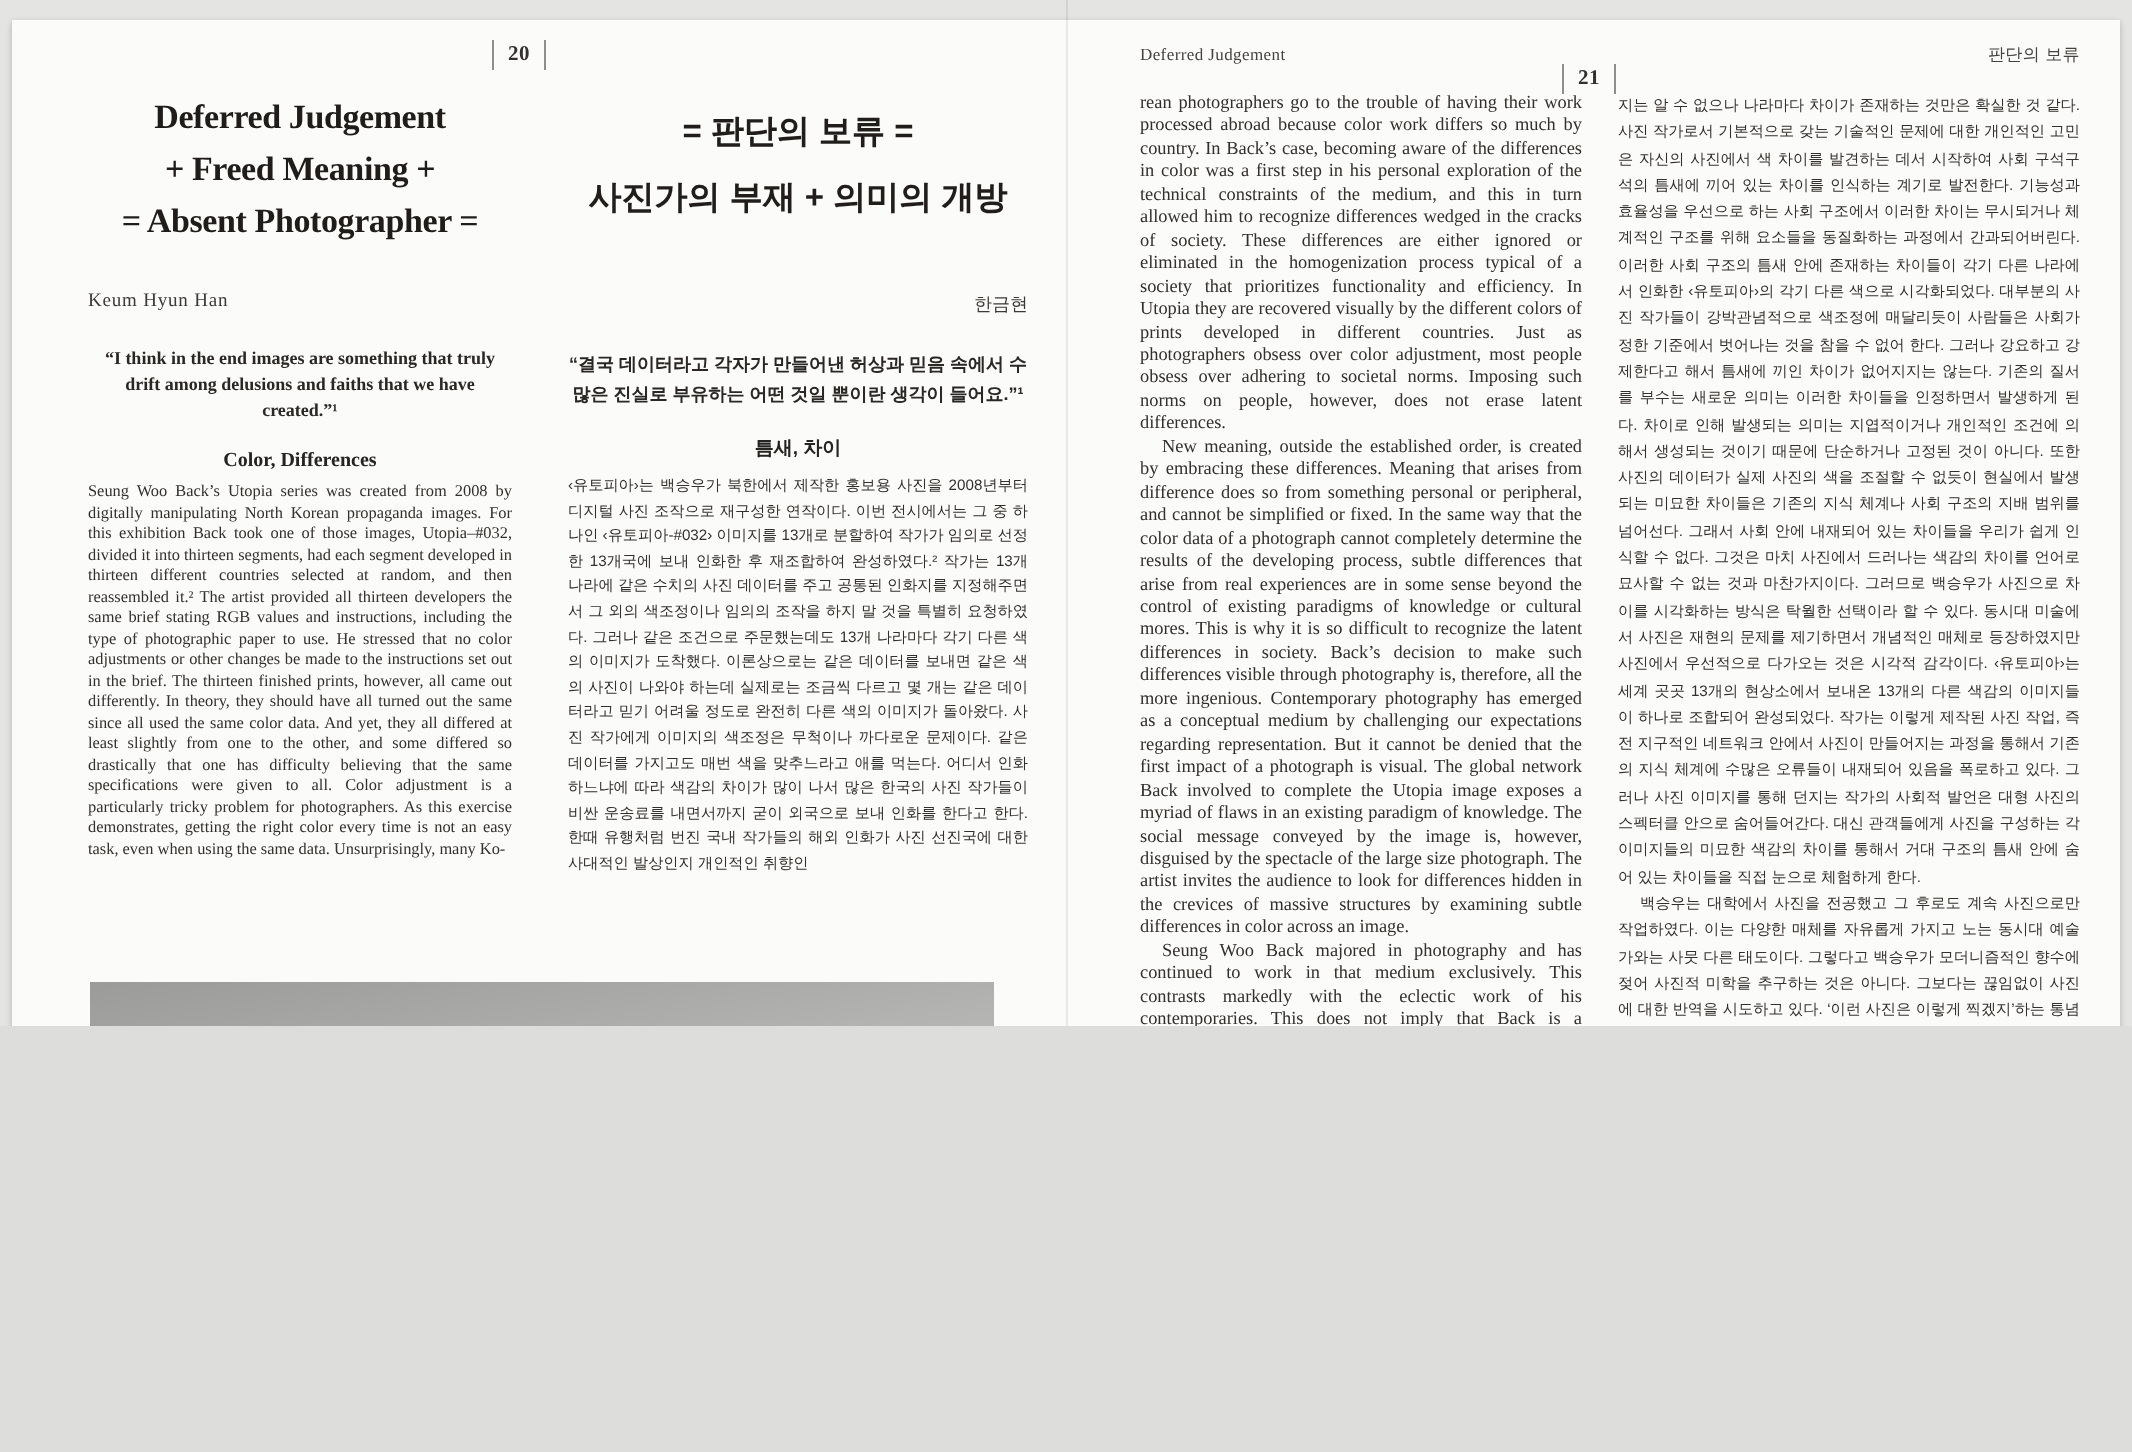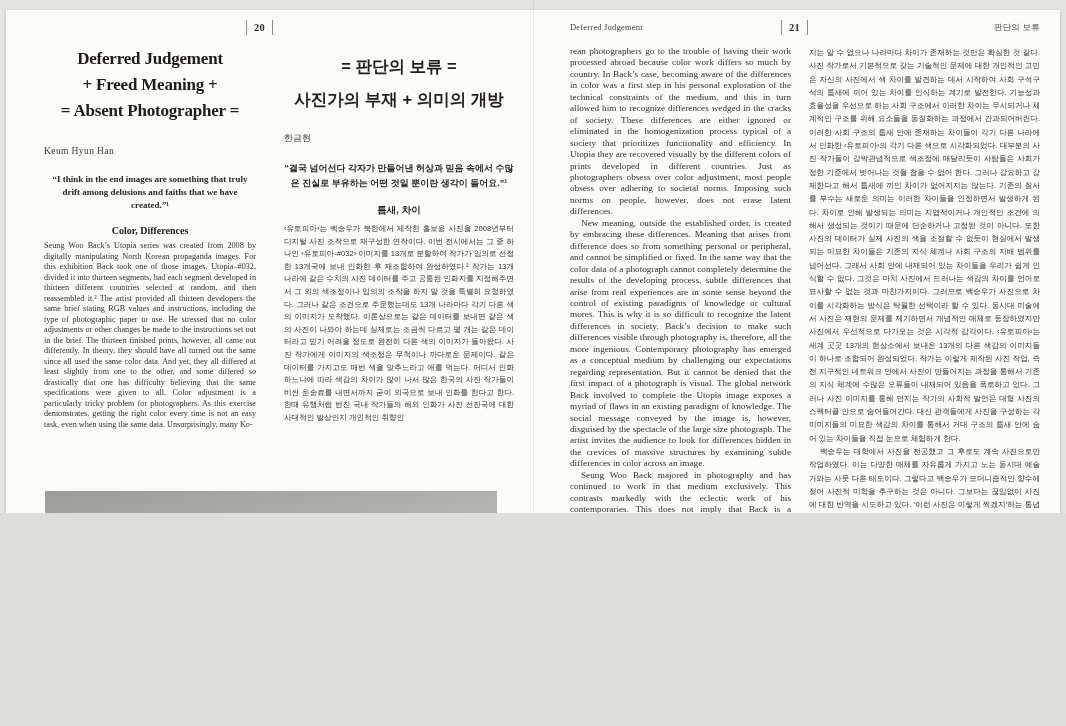--- a/index.html
+++ b/index.html
@@ -18,21 +18,21 @@
   
   #col-en-left{position:absolute;left:44px;top:46px;width:212px;}
   .title-en{font-weight:bold;font-size:17px;line-height:26px;text-align:center;color:#1f1c1a;letter-spacing:-.2px;}
   .author{margin-top:22px;text-align:left;font-size:9.5px;color:#3c3936;letter-spacing:.4px;}
   .quote{margin-top:17px;text-align:center;font-weight:bold;font-size:9px;line-height:13px;color:#2a2724;padding:0 5px;}
   .sechead{margin-top:13px;text-align:center;font-weight:bold;font-size:10px;color:#262320;}
   .body-en{margin-top:5px;font-size:8.2px;line-height:10.5px;text-align:justify;color:#332f2c;max-height:238px;overflow:hidden;}
   
   #col-ko-left{position:absolute;left:284px;top:46px;width:230px;font-family:"Liberation Sans","DejaVu Sans",sans-serif;}
   .title-ko{font-weight:bold;font-size:16.5px;line-height:33px;text-align:center;color:#201d1b;margin-top:4px;}
-  .author-ko{margin-top:16px;text-align:left;font-size:9px;color:#3c3936;}
+  .author-ko{margin-top:30px;text-align:right;font-size:9px;color:#3c3936;}
   .quote-ko{margin-top:16px;text-align:center;font-weight:bold;font-size:9px;line-height:15px;color:#2a2724;}
   .sechead-ko{margin-top:13px;text-align:center;font-weight:bold;font-size:9.5px;color:#262320;}
   .body-ko{margin-top:6px;font-size:7.6px;line-height:12.6px;text-align:justify;color:#332f2c;max-height:238px;overflow:hidden;}
   
   #col-en-right{position:absolute;left:570px;top:46px;width:221px;font-size:9.2px;line-height:11.45px;
                 text-align:justify;color:#332f2c;max-height:650px;overflow:hidden;}
   #col-en-right p,#col-ko-right p{margin:0;}
   .indent{text-indent:11px;}
   #col-ko-right{position:absolute;left:809px;top:46px;width:231px;font-family:"Liberation Sans","DejaVu Sans",sans-serif;
                 font-size:7.6px;line-height:13.3px;text-align:justify;color:#332f2c;max-height:650px;overflow:hidden;}
@@ -72,21 +72,21 @@
     <div class="sechead">Color, Differences</div>
     <div class="body-en">Seung Woo Back’s Utopia series was created from 2008 by digitally manipulating North Korean propaganda images. For this exhibition Back took one of those images, Utopia–#032, divided it into thirteen segments, had each segment developed in thirteen different countries selected at random, and then reassembled it.² The artist provided all thirteen developers the same brief stating RGB values and instructions, including the type of photographic paper to use. He stressed that no color adjustments or other changes be made to the instructions set out in the brief. The thirteen finished prints, however, all came out differently. In theory, they should have all turned out the same since all used the same color data. And yet, they all differed at least slightly from one to the other, and some differed so drastically that one has difficulty believing that the same specifications were given to all. Color adjustment is a particularly tricky problem for photographers. As this exercise demonstrates, getting the right color every time is not an easy task, even when using the same data. Unsurprisingly, many Ko-</div>
   </div>
 
   <div id="col-ko-left">
     <div class="title-ko">
       <div>= 판단의 보류 =</div>
       <div>사진가의 부재 + 의미의 개방</div>
     </div>
     <div class="author-ko">한금현</div>
-    <div class="quote-ko">“결국 넘어선다 각자가 만들어낸 허상과 믿음 속에서 수많은 진실로 부유하는 어떤 것일 뿐이란 생각이 들어요.”¹</div>
+    <div class="quote-ko">“결국 데이터라고 각자가 만들어낸 허상과 믿음 속에서 수많은 진실로 부유하는 어떤 것일 뿐이란 생각이 들어요.”¹</div>
     <div class="sechead-ko">틈새, 차이</div>
     <div class="body-ko">‹유토피아›는 백승우가 북한에서 제작한 홍보용 사진을 2008년부터 디지털 사진 조작으로 재구성한 연작이다. 이번 전시에서는 그 중 하나인 ‹유토피아-#032› 이미지를 13개로 분할하여 작가가 임의로 선정한 13개국에 보내 인화한 후 재조합하여 완성하였다.² 작가는 13개 나라에 같은 수치의 사진 데이터를 주고 공통된 인화지를 지정해주면서 그 외의 색조정이나 임의의 조작을 하지 말 것을 특별히 요청하였다. 그러나 같은 조건으로 주문했는데도 13개 나라마다 각기 다른 색의 이미지가 도착했다. 이론상으로는 같은 데이터를 보내면 같은 색의 사진이 나와야 하는데 실제로는 조금씩 다르고 몇 개는 같은 데이터라고 믿기 어려울 정도로 완전히 다른 색의 이미지가 돌아왔다. 사진 작가에게 이미지의 색조정은 무척이나 까다로운 문제이다. 같은 데이터를 가지고도 매번 색을 맞추느라고 애를 먹는다. 어디서 인화하느냐에 따라 색감의 차이가 많이 나서 많은 한국의 사진 작가들이 비싼 운송료를 내면서까지 굳이 외국으로 보내 인화를 한다고 한다. 한때 유행처럼 번진 국내 작가들의 해외 인화가 사진 선진국에 대한 사대적인 발상인지 개인적인 취향인</div>
   </div>
 
   <div id="photo">
     <div class="ph sky"></div>
     <div class="ph win-rows" style="left:0;top:88px;width:26px;height:62px;background-color:#b2b2ae;"></div>
     <div class="ph win-rows" style="left:18px;top:84px;width:128px;height:64px;background-color:#dfdfdb;"></div>
     <div class="ph win-grid" style="left:62px;top:82px;width:56px;height:70px;background-color:#c6c6c2;"></div>
     <div class="ph win-rows" style="left:78px;top:100px;width:28px;height:50px;background-color:#d4d4d0;"></div>
@@ -102,21 +102,21 @@
     <div class="ph" style="left:428px;top:92px;width:24px;height:68px;background:#aeaeaa;"></div>
     <div class="ph" style="left:0;top:136px;width:452px;height:41px;background:linear-gradient(to bottom,#81816f 0%,#5d5d50 35%,#4a4a40 65%,#565647 100%);clip-path:polygon(0 0,28% 18%,62% 28%,100% 42%,100% 100%,0 100%);"></div>
     <div class="ph win-grid" style="left:295px;top:82px;width:130px;height:86px;background-color:#dcdcd8;border-top:1px solid #f0f0ec;"></div>
     <div class="ph win-rows" style="left:333px;top:120px;width:78px;height:52px;background-color:#e4e4e0;"></div>
     <div class="ph" style="left:30px;top:150px;width:230px;height:7px;background:rgba(188,188,176,.55);transform:rotate(-1.5deg);"></div>
     <div class="ph" style="left:4px;top:134px;width:170px;height:16px;background:repeating-linear-gradient(to right,rgba(45,45,40,.7) 0 1px,rgba(0,0,0,0) 1px 22px);"></div>
   </div>
   <div class="caption serif">Utopia–#032, 2018</div>
 
   <div class="runhead serif" style="left:570px;top:22px;">Deferred Judgement</div>
-  <div class="pagenum" style="left:781px;top:20px;">
+  <div class="pagenum" style="left:781px;top:32px;">
     <span class="rule"></span>
     <span class="num serif">21</span>
     <span class="rule"></span>
   </div>
   <div class="runhead sans" style="right:26px;top:22px;text-align:center;">판단의 보류</div>
 
   <div id="col-en-right" class="serif">
     <p>rean photographers go to the trouble of having their work processed abroad because color work differs so much by country. In Back’s case, becoming aware of the differences in color was a first step in his personal exploration of the technical constraints of the medium, and this in turn allowed him to recognize differences wedged in the cracks of society. These differences are either ignored or eliminated in the homogenization process typical of a society that prioritizes functionality and efficiency. In Utopia they are recovered visually by the different colors of prints developed in different countries. Just as photographers obsess over color adjustment, most people obsess over adhering to societal norms. Imposing such norms on people, however, does not erase latent differences.</p>
     <p class="indent">New meaning, outside the established order, is created by embracing these differences. Meaning that arises from difference does so from something personal or peripheral, and cannot be simplified or fixed. In the same way that the color data of a photograph cannot completely determine the results of the developing process, subtle differences that arise from real experiences are in some sense beyond the control of existing paradigms of knowledge or cultural mores. This is why it is so difficult to recognize the latent differences in society. Back’s decision to make such differences visible through photography is, therefore, all the more ingenious. Contemporary photography has emerged as a conceptual medium by challenging our expectations regarding representation. But it cannot be denied that the first impact of a photograph is visual. The global network Back involved to complete the Utopia image exposes a myriad of flaws in an existing paradigm of knowledge. The social message conveyed by the image is, however, disguised by the spectacle of the large size photograph. The artist invites the audience to look for differences hidden in the crevices of massive structures by examining subtle differences in color across an image.</p>
     <p class="indent">Seung Woo Back majored in photography and has continued to work in that medium exclusively. This contrasts markedly with the eclectic work of his contemporaries. This does not imply that Back is a modernist in pursuit of photographic aestheticism. Rather, he enjoys constantly challenging the medium. Each of his series subverts the assumption that there is a certain way to take certain photographs, adding a twist in the images. From straight photography to digital manipulation, to snapshots, from images he has taken himself to those he collects, Back’s work draws upon a diverse range of photographic strategies. One of his projects for this exhibition, Deferred Judgement, uses an archive of over 50,000 photographs. This kind of work is impossible to do without the ability to see through the medium and possess a firm command of professional knowledge and skill. Seung Woo Back</p>

